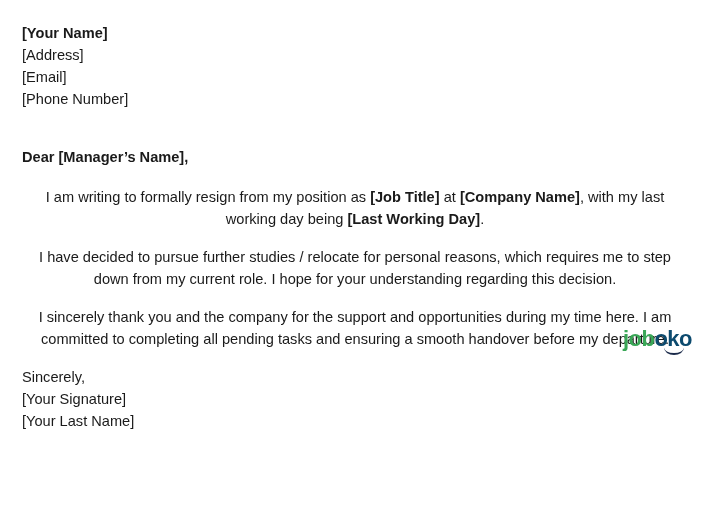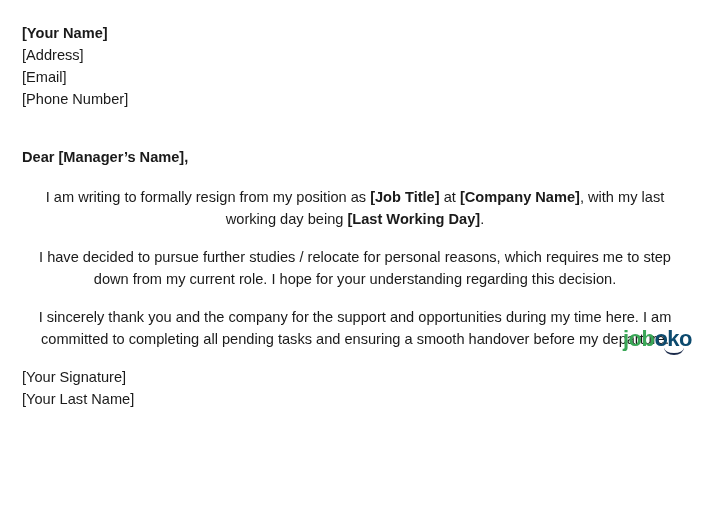--- a/index.html
+++ b/index.html
@@ -98,20 +98,21 @@
 
     <p class="para">I have decided to pursue further studies / relocate for personal reasons, which requires me to step down from my current role. I hope for your understanding regarding this decision.</p>
 
     <div class="spacer-md"></div>
 
     <p class="para">I sincerely thank you and the company for the support and opportunities during my time here. I am committed to completing all pending tasks and ensuring a smooth handover before my departure.</p>
 
     <div class="spacer-md"></div>
 
     <div class="sig-block">
+      <div>Sincerely,</div>
       <div>[Your Signature]</div>
       <div>[Your Last Name]</div>
     </div>
 
   </div>
 
   <div class="logo">
     <span class="job">job</span>
     <span class="oko-wrap">
       <span>oko</span>

